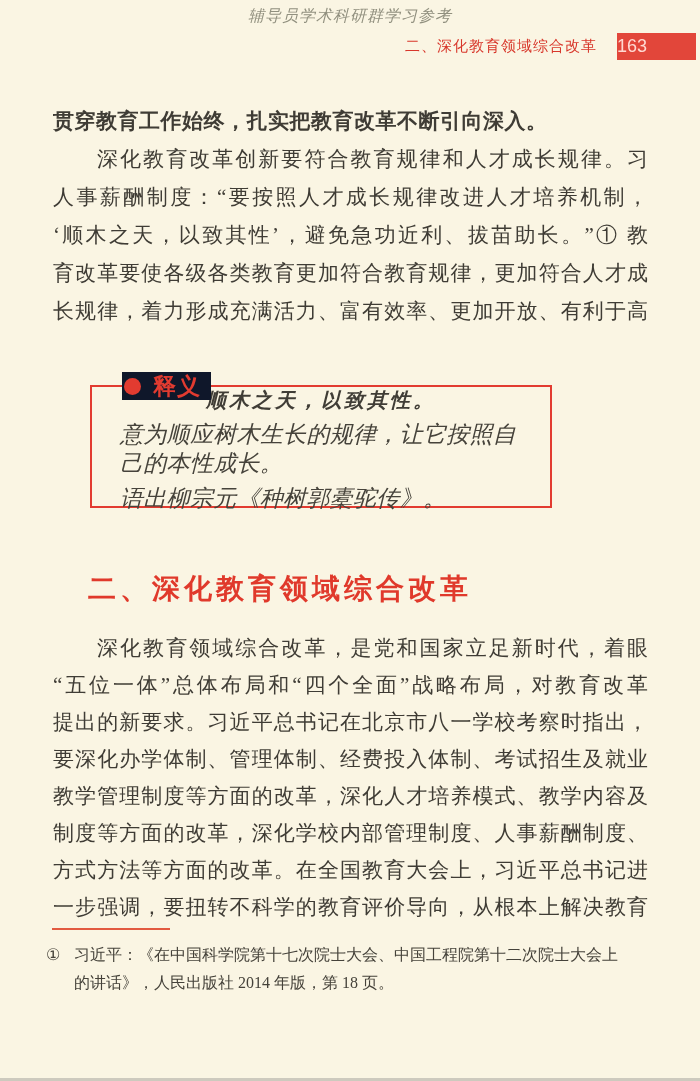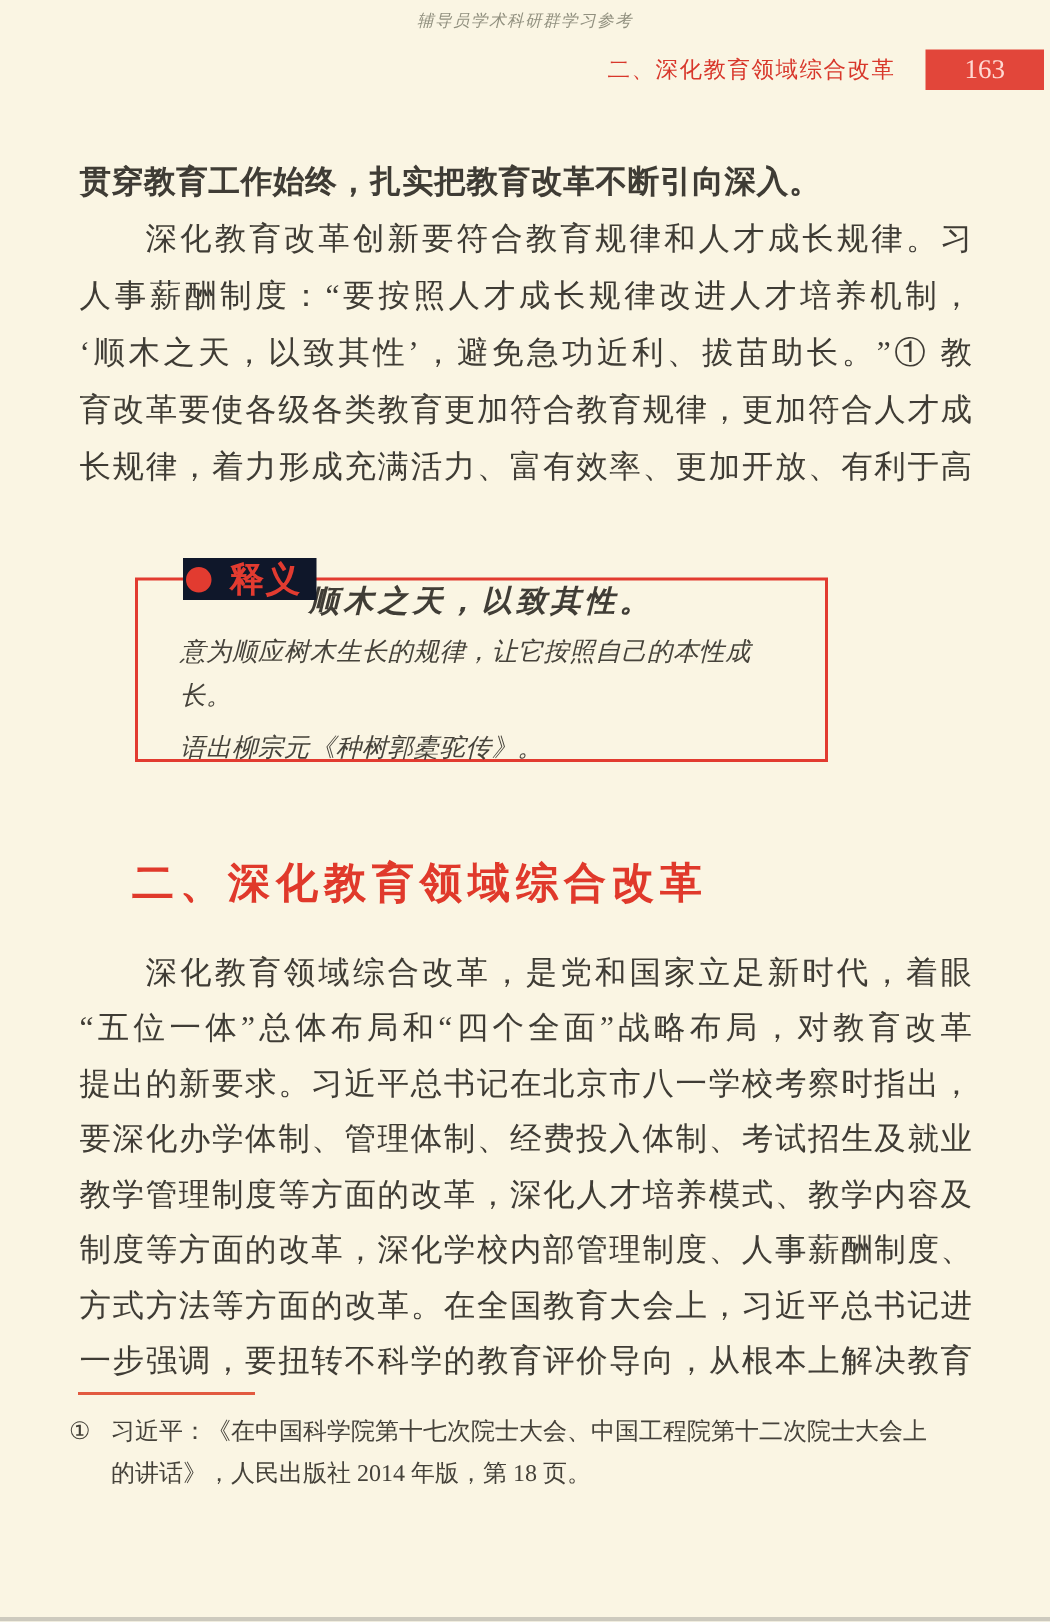--- a/index.html
+++ b/index.html
@@ -13,40 +13,40 @@
     overflow: hidden;
   }
   .page::after{
     content:"";
     position:absolute; left:0; right:0; bottom:0; height:3px;
     background: #cdcabe;
   }
   .watermark {
     position: absolute; top: 6px; left: 0; width: 100%;
     text-align: center;
-    font-size: 11px; letter-spacing: 1px;
+    font-size: 16px; letter-spacing: 1px;
     color: #91907f;
     font-style: italic;
   }
   .running-header {
     position: absolute; top: 33px; right: 4px;
     display: flex; align-items: center; gap: 20px;
   }
   .header-title {
     color: #d8372b;
     font-family: "Liberation Sans", "DejaVu Sans", sans-serif;
     font-size: 15px; letter-spacing: 1px;
   }
   .page-badge {
     display: inline-block;
     width: 79px; height: 27px; line-height: 27px;
     background: #e2463a;
     color: #ffd9d2;
-    font-family: Liberation Serif, serif;
-    font-size: 18px; text-align: center;
+    font-family: Liberation Sans, sans-serif;
+    font-size: 18px; 
   }
   .para { position: absolute; left: 53px; width: 595px; }
   .para1 { top: 102px; }
   .para2 { top: 630px; }
   .bline {
     font-size: 21px;
     text-align: justify;
     text-align-last: justify;
     overflow: hidden;
   }
@@ -77,21 +77,21 @@
   }
   .shiyi-quote {
     text-align: center;
     font-size: 20px; font-weight: bold;
     font-style: italic;
     letter-spacing: 3px;
     color: #403d36;
   }
   .shiyi-explain {
     margin: 6px 26px 0 28px;
-    font-size: 17px; line-height: 29px;
+    font-size: 23px; line-height: 29px;
     font-style: italic;
     letter-spacing: 0.3px;
     color: #46433b;
   }
   .section-heading {
     position: absolute; top: 570px; left: 88px; margin: 0;
     color: #e0392b;
     font-family: "Liberation Sans", "DejaVu Sans", sans-serif;
     font-weight: bold;
     font-size: 28px; letter-spacing: 4px;

